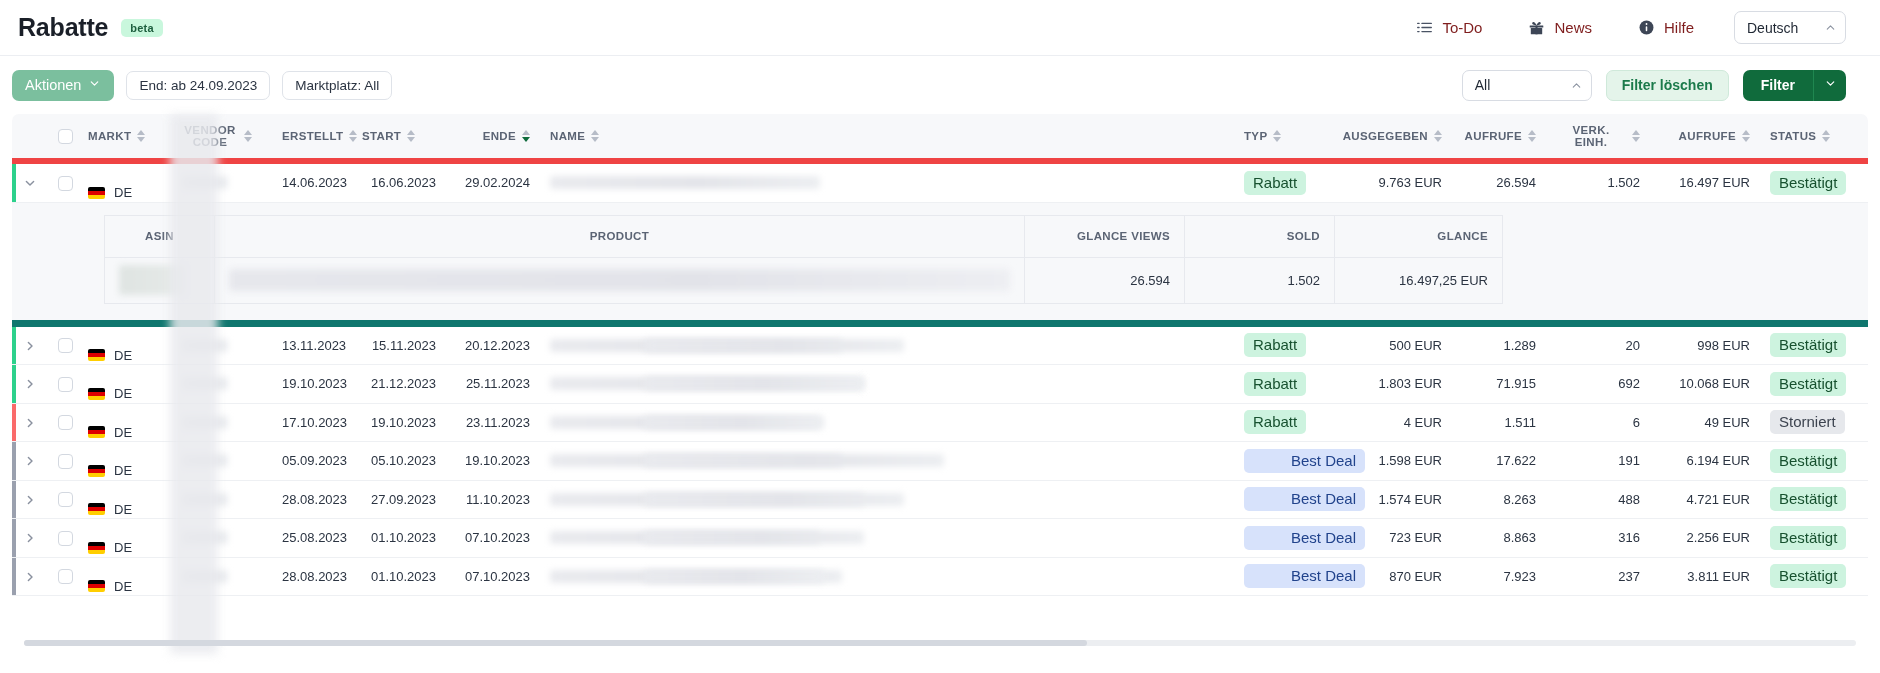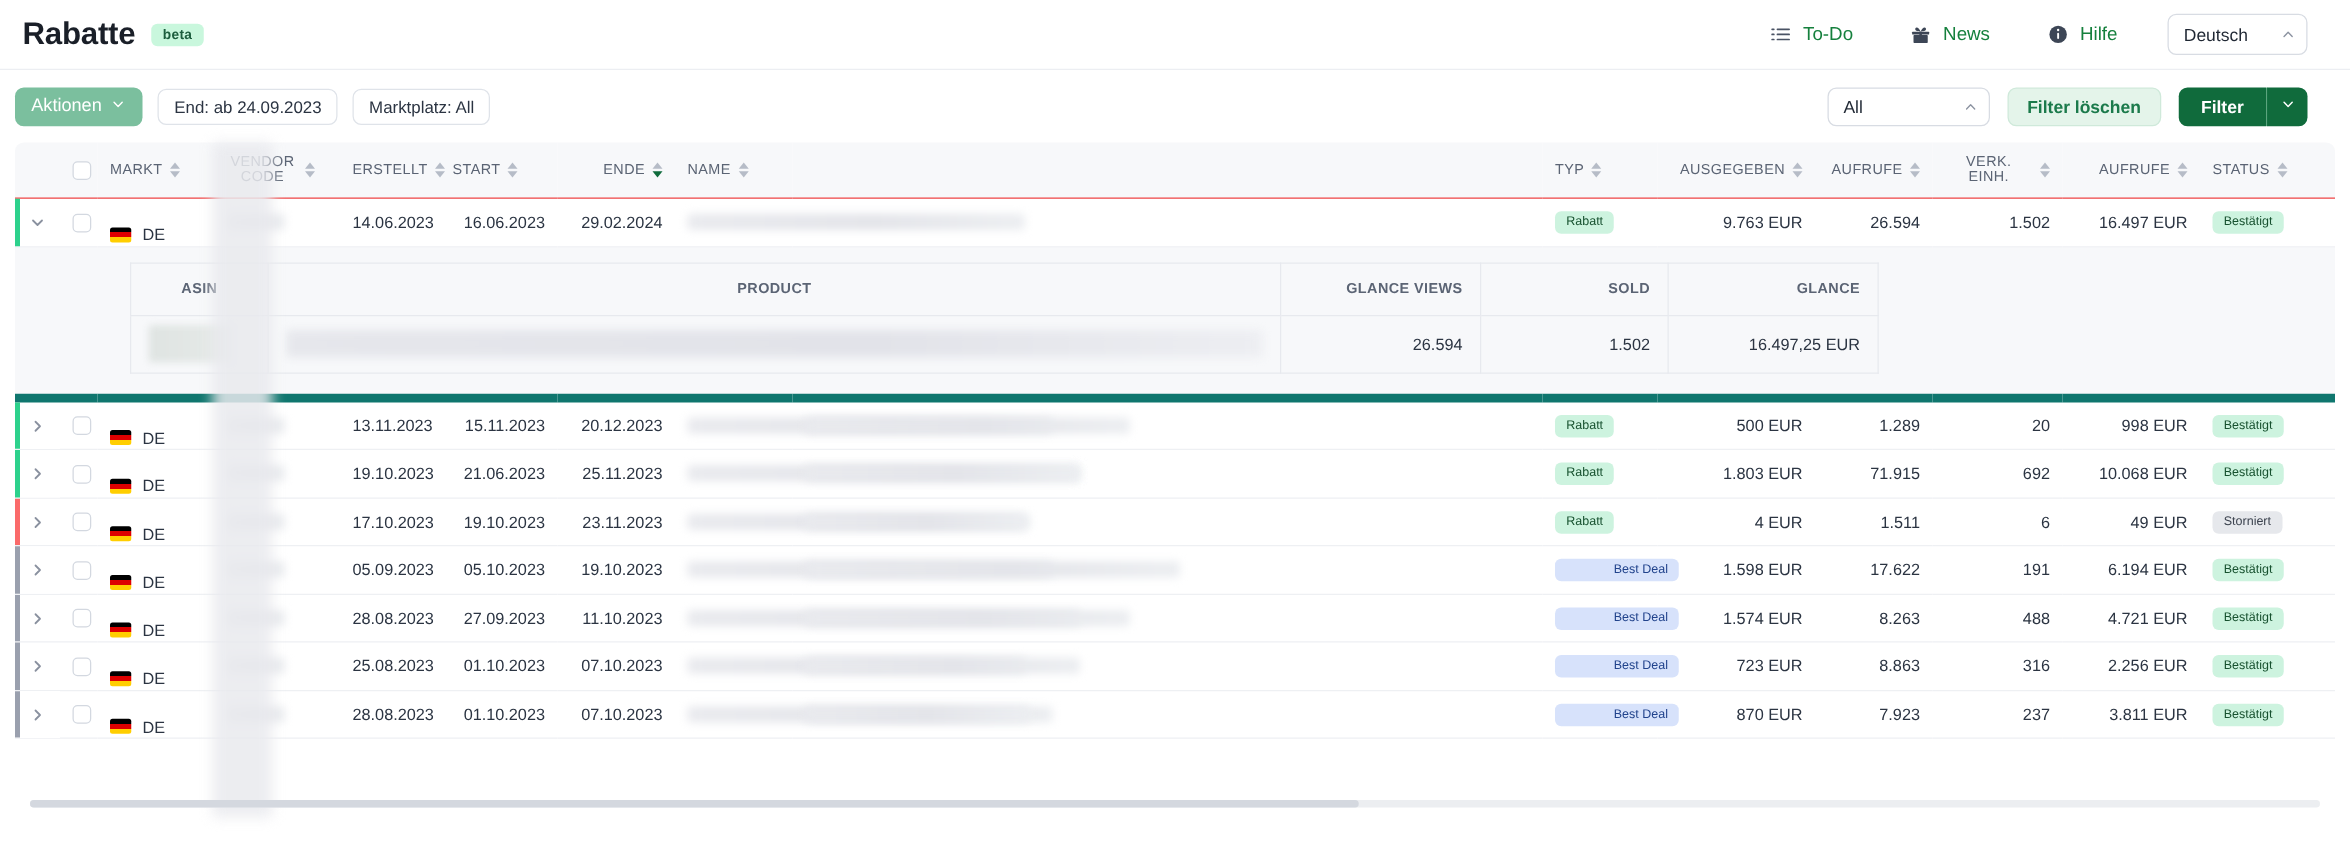--- a/index.html
+++ b/index.html
@@ -25,21 +25,21 @@
   .beta-badge {
     margin-left: 13px;
     background: #c9f7dd; color: #1d5e3e;
     font-size: 11px; font-weight: 700;
     padding: 3px 9px; border-radius: 5px;
     letter-spacing: .2px;
   }
   .topbar-spacer { flex: 1; }
   .top-link {
     display: flex; align-items: center; gap: 9px;
-    font-size: 15px; color: #15803d; font-weight: 400;
+    font-size: 15px; color: #7f1d1d; font-weight: 400;
     margin-left: 46px; cursor: pointer;
   }
   .top-link svg { display: block; }
   .lang-select {
     margin-left: 40px;
     width: 112px; height: 33px;
     border: 1px solid #d8dce3; border-radius: 7px;
     display: flex; align-items: center;
     padding: 0 8px 0 12px;
     font-size: 14px; color: #1f2733;
@@ -111,26 +111,26 @@
   .table-wrap {
     position: relative;
     margin: 0 12px;
     height: 540px;
     background: #fff;
   }
   table.grid { width: 1856px; border-collapse: collapse; table-layout: fixed; }
 
   thead th {
     background: #f7f8fa;
-    font-size: 11.5px; font-weight: 400; color: #5b6474;
+    font-size: 11.5px; font-weight: 700; color: #5b6474;
     letter-spacing: .35px;
     padding: 10px 10px;
     vertical-align: middle;
     height: 42px;
-    border-bottom: 1px solid #ef4444;
+    border-bottom: 6px solid #ef4444;
   }
   thead tr th:first-child { border-radius: 7px 0 0 0; }
   thead tr th:last-child  { border-radius: 0 7px 0 0; }
   .th-inner { display: flex; align-items: center; gap: 6px; }
   .th-inner.r { justify-content: flex-end; }
   .sorter { display: inline-flex; flex-direction: column; gap: 2px; flex: none; }
   .sorter i {
     display: block; width: 0; height: 0;
     border-left: 4.5px solid transparent;
     border-right: 4.5px solid transparent;
@@ -166,21 +166,21 @@
   }
   .flag {
     width: 17px; height: 12px; display: inline-block; vertical-align: middle;
     border-radius: 2px; overflow: hidden; margin-right: 9px;
     background: linear-gradient(to bottom, #000 0 33.3%, #dd0000 33.3% 66.6%, #ffce00 66.6% 100%);
   }
   .mk { display: inline-flex; align-items: center; font-size: 13px; margin-top: 21px; }
 
   .pill {
     display: inline-block;
-    font-size: 10px; font-weight: 400;
+    font-size: 15px; font-weight: 400;
     padding: 3px 9px; border-radius: 5px;
     line-height: 1.2;
   }
   .pill.rabatt   { background: #cdf3df; color: #17512f; }
   .pill.bestdeal { background: #d7e2fb; color: #21438c; padding-left: 47px; }
   .pill.best     { background: #cdf3df; color: #17512f; }
   .pill.storn    { background: #e6e8ec; color: #3c434f; }
 
   
   .blur {
@@ -558,21 +558,21 @@
               </svg></span></td>
           <td class="c"><span class="cbx"></span></td>
           <td><span class="mk">
               <span class="flag"></span>
               <span>DE</span>
             </span></td>
           <td>
             <span class="blur" style="width:46px"></span>
           </td>
           <td class="r">19.10.2023</td>
-          <td class="r">21.06.2023</td>
+          <td class="r">21.12.2023</td>
           <td class="r">25.11.2023</td>
           <td>
             <span class="blur" style="width:314px"></span>
           </td>
           <td>
             <span class="blur" style="width:220px"></span>
           </td>
           <td><span class="pill rabatt">Rabatt</span></td>
           <td class="r">1.803 EUR</td>
           <td class="r">71.915</td>

